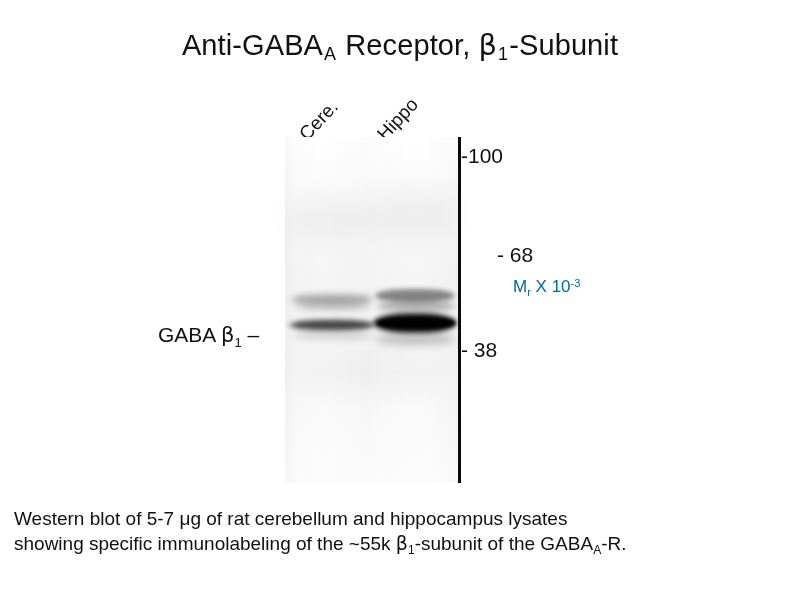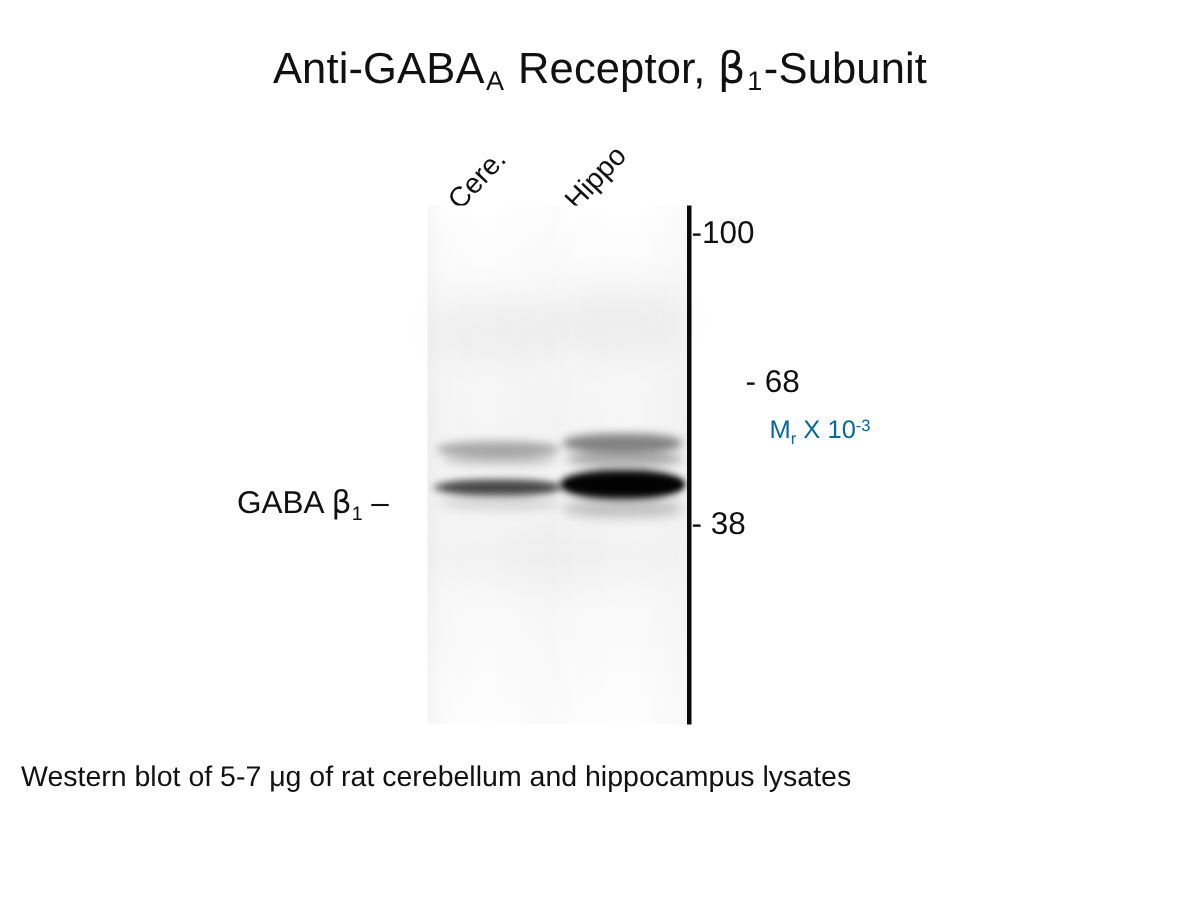--- a/index.html
+++ b/index.html
@@ -274,13 +274,14 @@
 <div id="mr-label">
   <span>M</span><span class="sub">r</span><span> X 10</span><span class="sup">-3</span>
 </div>
 
 <div id="band-annotation">
   <span>GABA </span><span class="greek">β</span><span class="sub">1</span><span> –</span>
 </div>
 
 <div id="caption">
   <span class="line">Western blot of 5-7 μg of rat cerebellum and hippocampus lysates</span>
+  <span class="line"><span>showing specific immunolabeling of the ~55k </span><span class="greek">β</span><span class="sub">1</span><span>-subunit of the GABA</span><span class="sub">A</span><span>-R.</span></span>
 </div>
 
 </body></html>

